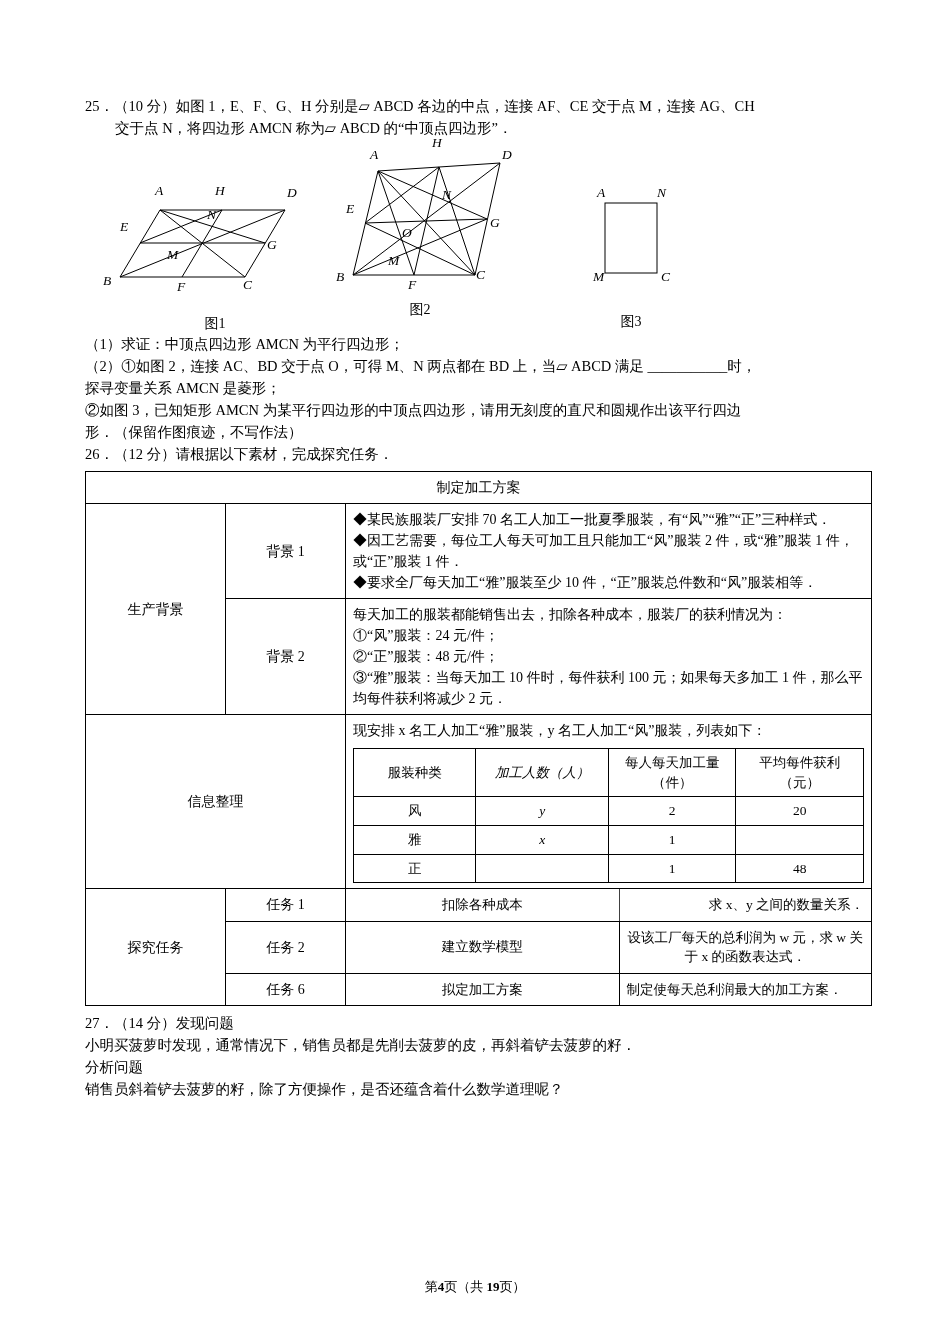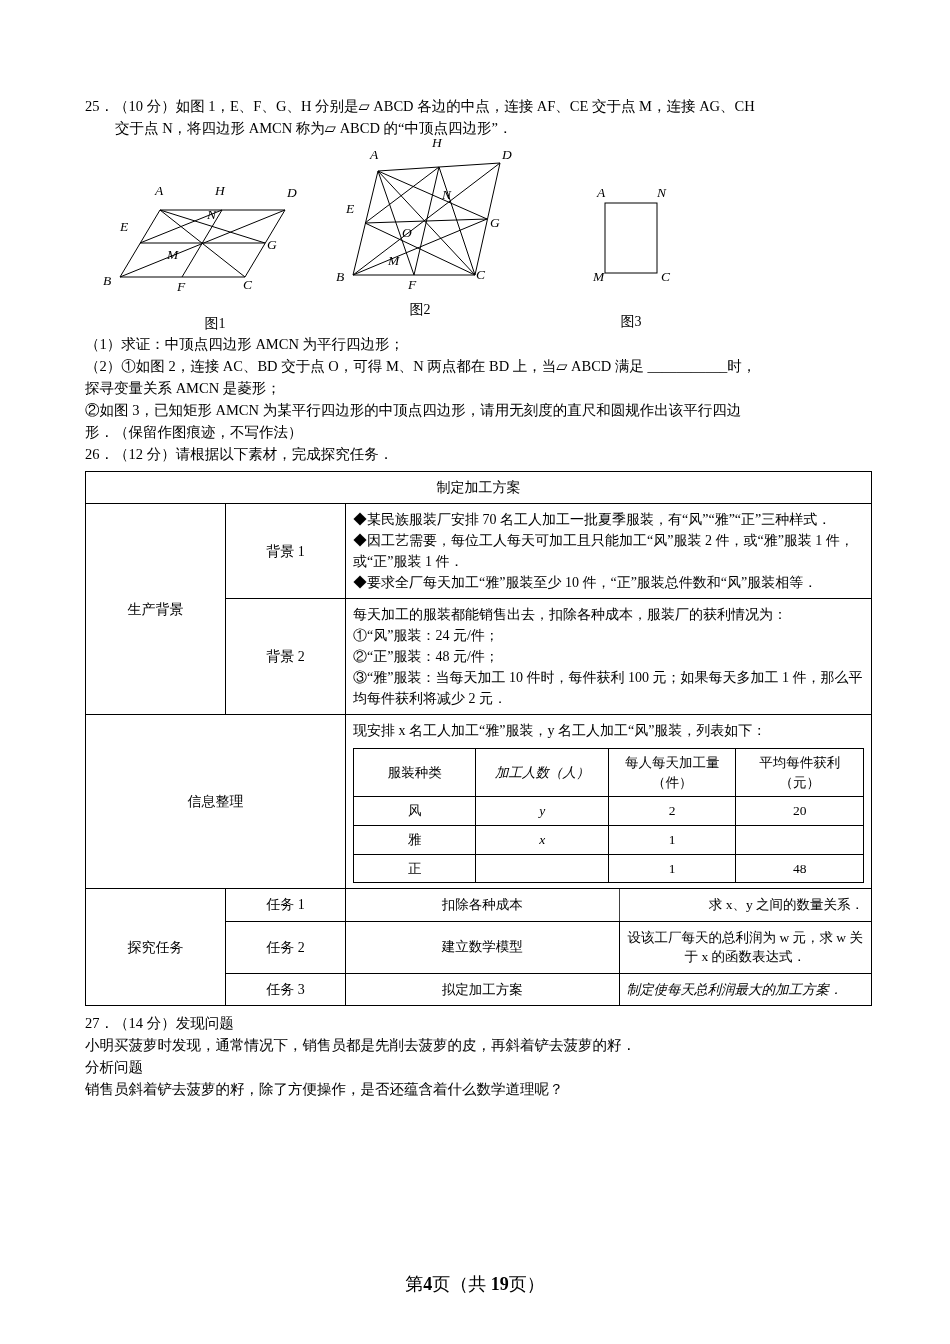--- a/index.html
+++ b/index.html
@@ -83,21 +83,21 @@
     vertical-align: middle;
     line-height: 1.45;
   }
 
   .footer {
     position: absolute;
     left: 0;
     right: 0;
     bottom: 48px;
     text-align: center;
-    font-size: 18px;
+    font-size: 13px;
   }
   .footer b { font-weight: bold; }
   .tail { margin-top: 6px; }
 </style>
 </head>
 <body>
 
 <div class="page">
 
 
@@ -256,27 +256,27 @@
           <tbody>
                 <tr>
             <td style="border:none; width:52%; padding:6px 7px;">建立数学模型</td>
             <td style="border:none; border-left:1px solid #000; text-align:center; padding:6px 7px;">设该工厂每天的总利润为 w 元，求 w 关于 x 的函数表达式．</td>
           </tr>
         </tbody>
             </table>
       </td>
     </tr>
     <tr>
-      <td class="ctr">任务 3</td>
+      <td class="ctr">任务 6</td>
       <td style="padding:0;">
         <table class="inner" style="margin:0; border:none;">
           <tbody>
                 <tr>
             <td style="border:none; width:52%; padding:6px 7px;">拟定加工方案</td>
-            <td style="border:none; border-left:1px solid #000; text-align:left; padding:6px 7px;font-style:italic;">制定使每天总利润最大的加工方案．</td>
+            <td style="border:none; border-left:1px solid #000; text-align:left; padding:6px 7px;">制定使每天总利润最大的加工方案．</td>
           </tr>
         </tbody>
             </table>
       </td>
     </tr>
   </tbody>
     </table>
 
   <div class="tail">
     <p class="line">27．（14 分）发现问题</p>

